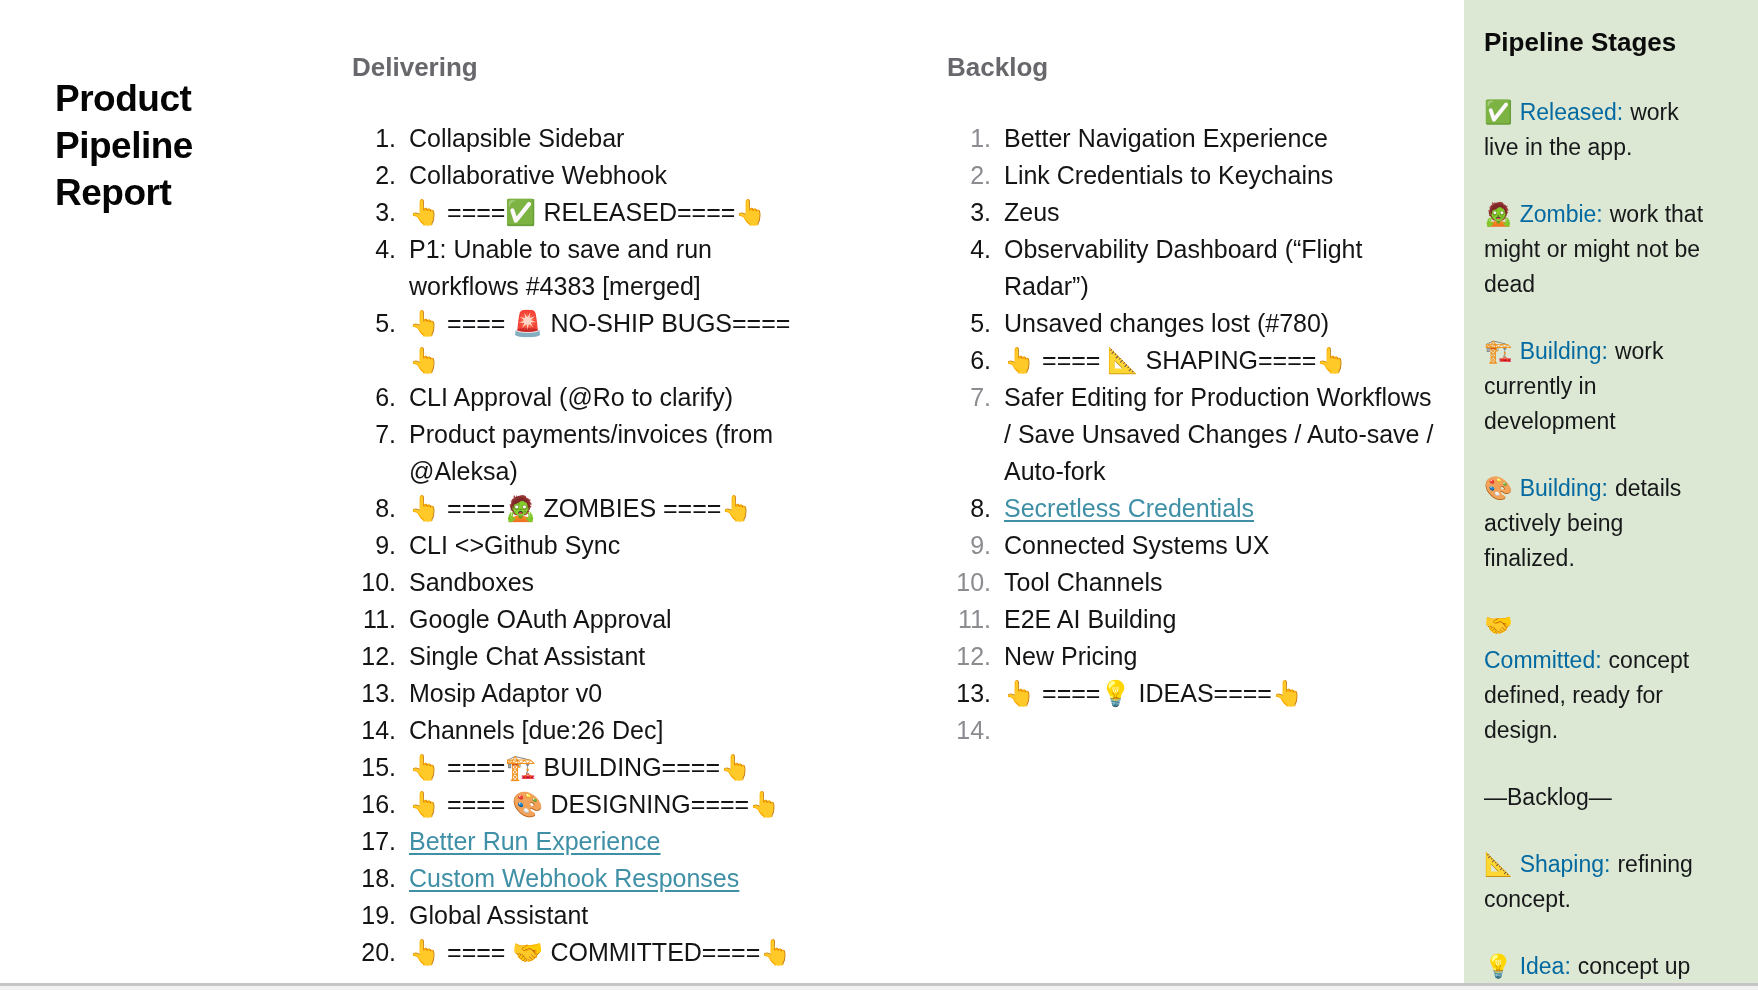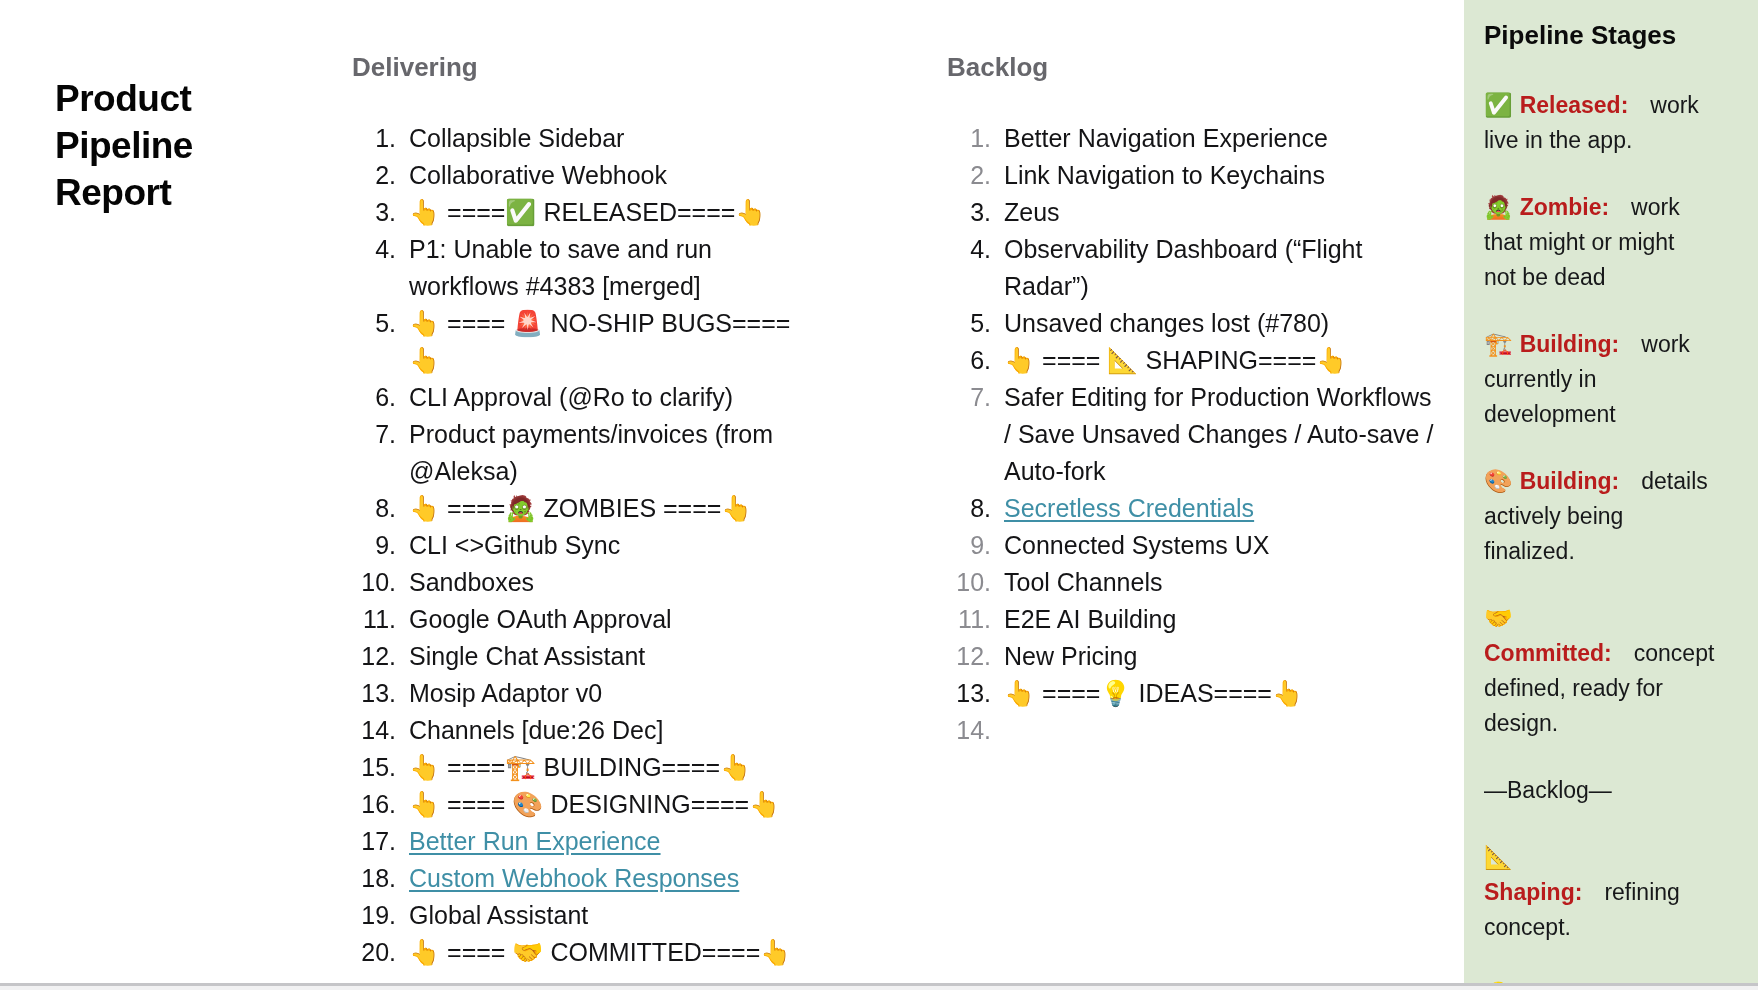--- a/index.html
+++ b/index.html
@@ -32,31 +32,31 @@
     content:counter(note) ".";
     position:absolute;left:0;top:0;width:44px;text-align:right;color:#141416;
   }
   ol.note-list li.gray-num::before{color:#8b8b90;}
   a.note-link{
     color:#3f8fa6;text-decoration:underline;text-decoration-thickness:1.5px;text-underline-offset:3px;cursor:pointer;
   }
   .sidebar{
     position:absolute;left:1464px;top:0;width:294px;height:983px;
     background:#dce8d3;box-sizing:border-box;
-    padding:18px 48px 0 20px;
+    padding:25px 48px 0 20px;
   }
   .sb-title{
     font-size:26px;line-height:34px;font-weight:700;color:#0b0b0b;
     margin:0 0 36px 0;
   }
   .sb-entry{
     font-size:23px;line-height:35px;color:#17181a;margin:0 0 32px 0;
   }
   .sb-emoji{margin-right:7px;}
-  .sb-label{margin-right:22px;font-weight:700;color:#b91c1c;}
+  .sb-label{margin-right:7px;font-weight:400;color:#0369a1;}
   .sb-emoji:empty,.sb-label:empty{display:none;margin:0;}
   .bottom-divider{
     position:absolute;left:0;right:0;top:983px;height:7px;
     background:#f1f1f2;border-top:3px solid #c5c5c8;box-sizing:border-box;
   }
 </style>
 </head>
 <body>
 
 <h1 class="page-title">Product Pipeline Report</h1>
@@ -106,21 +106,21 @@
       <li class="note-item"><span class="item-text">👆 ==== 🤝 COMMITTED====👆</span></li>
     </ol>
 </div>
 
 <div class="note-col col-backlog">
   <h2 class="col-heading">Backlog</h2>
   <ol class="note-list">
 
       <li class="note-item gray-num"><span class="item-text">Better Navigation Experience</span></li>
 
-      <li class="note-item gray-num"><span class="item-text">Link Navigation to Keychains</span></li>
+      <li class="note-item gray-num"><span class="item-text">Link Credentials to Keychains</span></li>
 
       <li class="note-item"><span class="item-text">Zeus</span></li>
 
       <li class="note-item"><span class="item-text">Observability Dashboard (“Flight Radar”)</span></li>
 
       <li class="note-item"><span class="item-text">Unsaved changes lost (#780)</span></li>
 
       <li class="note-item"><span class="item-text">👆 ==== 📐 SHAPING====👆</span></li>
 
       <li class="note-item gray-num"><span class="item-text">Safer Editing for Production Workflows / Save Unsaved Changes / Auto-save / Auto-fork</span></li>

